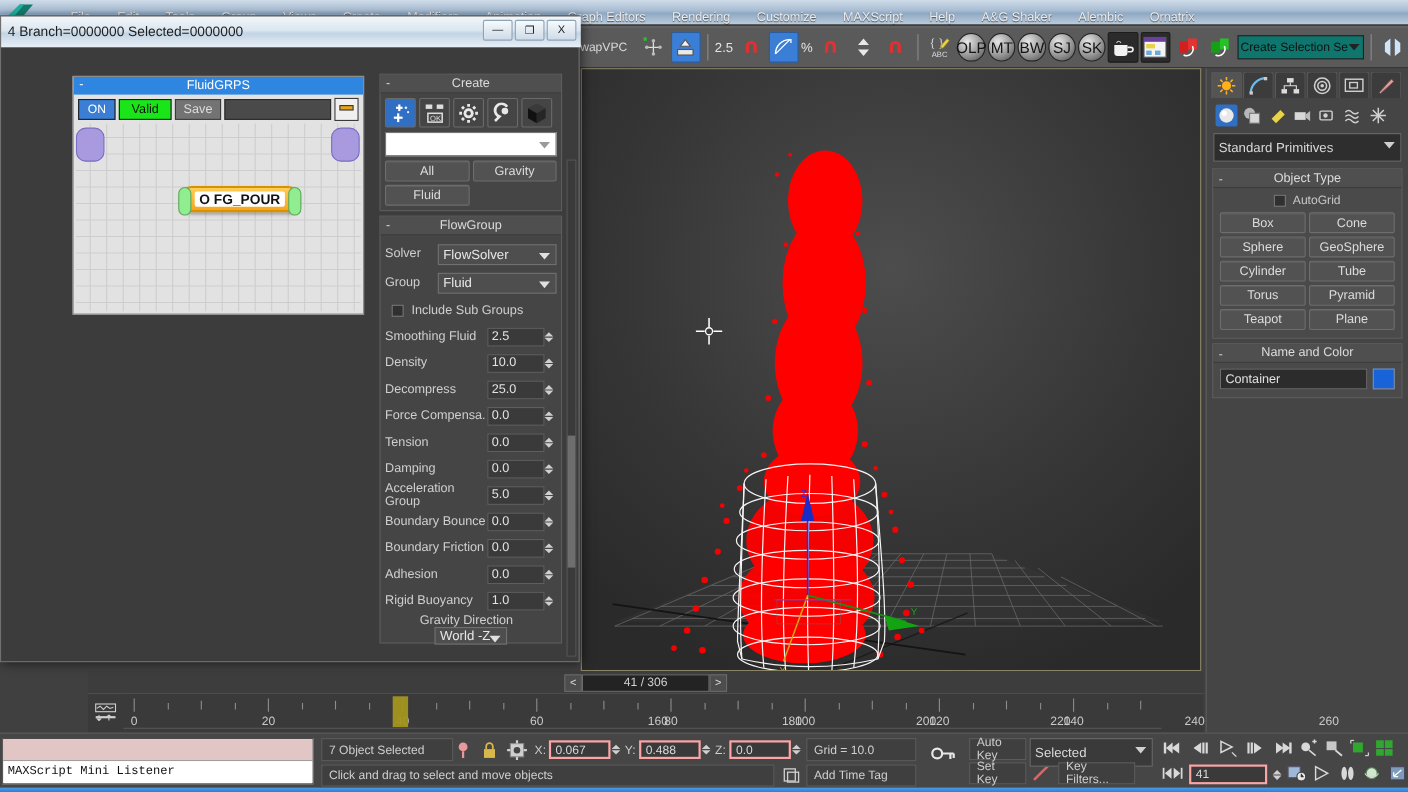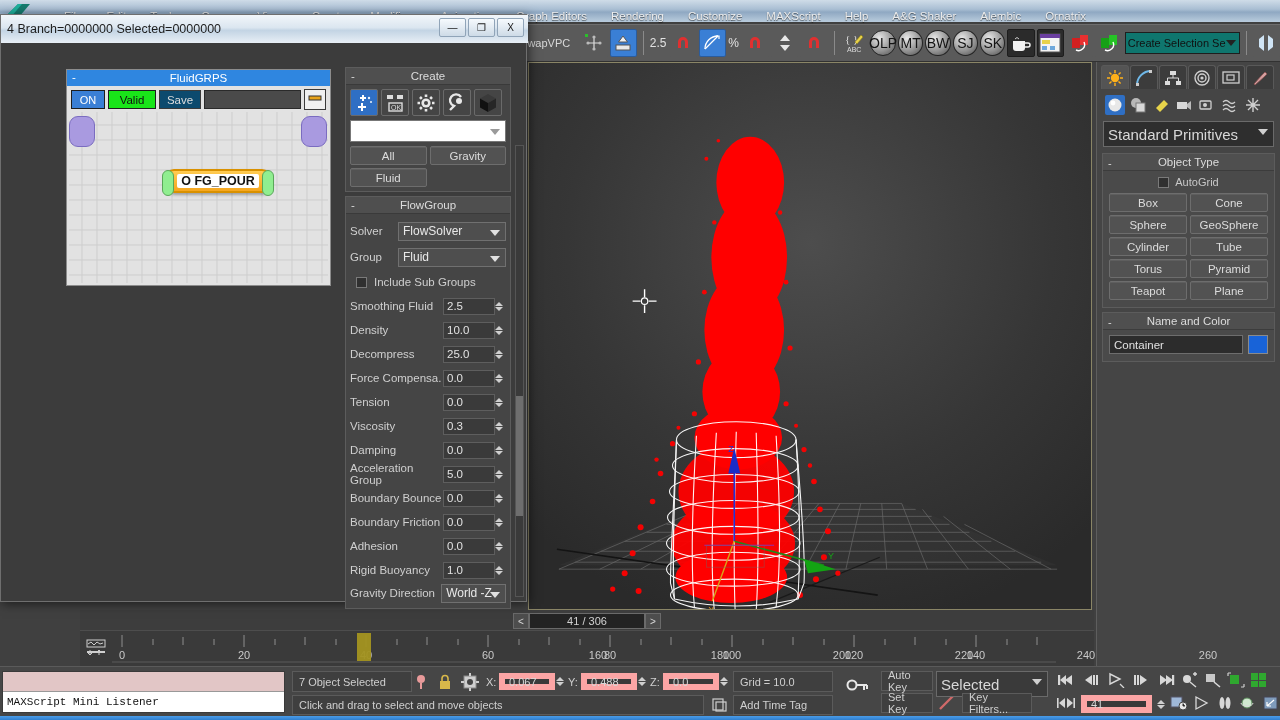--- a/index.html
+++ b/index.html
@@ -85,21 +85,21 @@
     width:28px;height:24px;background:#3c3c3c;border:1px solid #595959;
     border-bottom:none;border-radius:3px 3px 0 0;
     display:flex;align-items:center;justify-content:center;
   }
   .cp-tab.sel { background:#545454; }
   .cp-iconrow { display:flex; gap:3px; padding:6px 6px 4px 8px; align-items:center; }
   .cp-icon { width:20px;height:20px; display:flex;align-items:center;justify-content:center;border-radius:2px;}
   .cp-icon.sel { background:#2f6fc4; }
   .cp-dd {
     margin:2px 6px 6px 6px; height:20px; background:#2e2e2e; border:1px solid #6a6a6a;
-    display:flex;align-items:center;padding:12px 4px; color:#d8d8d8;font-size:15px;position:relative;text-align:center;
+    display:flex;align-items:center;padding:12px 4px; color:#d8d8d8;font-size:12px;position:relative;text-align:center;
   }
   .cp-dd .caret { position:absolute; right:5px; top:7px;
     border-left:5px solid transparent;border-right:5px solid transparent;border-top:6px solid #d0d0d0;}
   .rollout {
     margin:4px 5px; border:1px solid #5c5c5c; background:#4a4a4a;
   }
   .rollout-head {
     height:17px; background:#4f4f4f; border-bottom:1px solid #3c3c3c;
     display:flex;align-items:center;justify-content:center;position:relative;
     color:#dcdcdc;font-size:11.5px;
@@ -157,21 +157,21 @@
   }
   .ml-top { height:20px; background:#e2c6c6; border-bottom:1px solid #999; }
   .ml-bot { height:20px; background:#fff; color:#111;
     font-family:"Liberation Mono", monospace; font-size:11px;
     display:flex;align-items:center;padding-left:4px; }
   .sb-panel {
     background:#3f3f3f; border:1px solid #5b5b5b;
     display:flex;align-items:center;color:#cfcfcf;font-size:11px;padding:0 6px;
   }
   .num-field {
-    background:#3a3a3a;border:6px solid #fca5a5;height:17px;
+    background:#3a3a3a;border:2px solid #fca5a5;height:17px;
     display:flex;align-items:center;padding:0 4px;color:#d8d8d8;font-size:11px;
   }
   .spinner { width:9px;height:17px;display:flex;flex-direction:column;justify-content:center;gap:1px;}
   .spinner i { display:block;width:0;height:0;border-left:4px solid transparent;border-right:4px solid transparent;}
   .spinner i.up { border-bottom:4px solid #cfcfcf; }
   .spinner i.dn { border-top:4px solid #cfcfcf; }
   .taskbar {
     position:absolute; left:0; top:716px; width:1280px; height:4px;
     background: linear-gradient(180deg,#4a9ce8,#2f7fd0);
   }
@@ -207,21 +207,21 @@
   .ne-title {
     height:16px; background:#2f86e0; color:#fff; font-size:11.5px;
     display:flex;align-items:center;justify-content:center;position:relative;
   }
   .ne-title .m { position:absolute;left:5px;top:1px; }
   .ne-toolrow { height:24px; display:flex;align-items:center;gap:3px;padding:3px 4px 0 4px;}
   .ne-on { width:34px;height:19px;background:#3a7fd5;border:1px solid #1e1e1e;color:#fff;
     display:flex;align-items:center;justify-content:center;font-size:11px;}
   .ne-valid { width:48px;height:19px;background:#19e519;border:1px solid #1e1e1e;color:#111;
     display:flex;align-items:center;justify-content:center;font-size:11.5px;}
-  .ne-save { width:42px;height:19px;background:#0c4a6e;border:1px solid #3a3a3a;color:#ddd;
+  .ne-save { width:42px;height:19px;background:#737373;border:1px solid #3a3a3a;color:#ddd;
     display:flex;align-items:center;justify-content:center;font-size:11.5px;}
   .ne-path { flex:1;height:19px;background:#4a4a4a;border:1px solid #2a2a2a;}
   .ne-sq { width:22px;height:21px;background:#f0f0f0;border:1px solid #3a3a3a;
     display:flex;align-items:center;justify-content:center;}
   .ne-canvas { position:absolute; left:2px; top:42px; right:2px; bottom:2px; overflow:hidden; }
   .ne-node {
     position:absolute;
     background: linear-gradient(180deg,#ffcc52,#f5a61e);
     border:2px solid #d99100; border-radius:9px;
     display:flex;align-items:center;justify-content:center;
@@ -1163,28 +1163,20 @@
           </div>
           <div class="param-row">
             <span class="param-lbl">Tension</span>
             <div class="param-field">0.0</div>
             <div class="spinner">
                 <i class="up"></i>
                 <i class="dn"></i>
               </div>
           </div>
           <div class="param-row">
-            <span class="param-lbl">Viscosity</span>
-            <div class="param-field">0.3</div>
-            <div class="spinner">
-                <i class="up"></i>
-                <i class="dn"></i>
-              </div>
-          </div>
-          <div class="param-row">
             <span class="param-lbl">Damping</span>
             <div class="param-field">0.0</div>
             <div class="spinner">
                 <i class="up"></i>
                 <i class="dn"></i>
               </div>
           </div>
           <div class="param-row">
             <span class="param-lbl">Acceleration Group</span>
             <div class="param-field">5.0</div>
@@ -1218,21 +1210,21 @@
               </div>
           </div>
           <div class="param-row">
             <span class="param-lbl">Rigid Buoyancy</span>
             <div class="param-field">1.0</div>
             <div class="spinner">
                 <i class="up"></i>
                 <i class="dn"></i>
               </div>
           </div>
-          <div class="param-row" style="height:22px;">
+          <div class="param-row" style="height:22px;flex-direction:column;">
             <span class="param-lbl">Gravity Direction</span>
             <div class="dd-field" style="width:66px;">
               <span>World -Z</span>
               <span class="caret"></span>
             </div>
           </div>
         </div>
       </div>
     </div>
 

